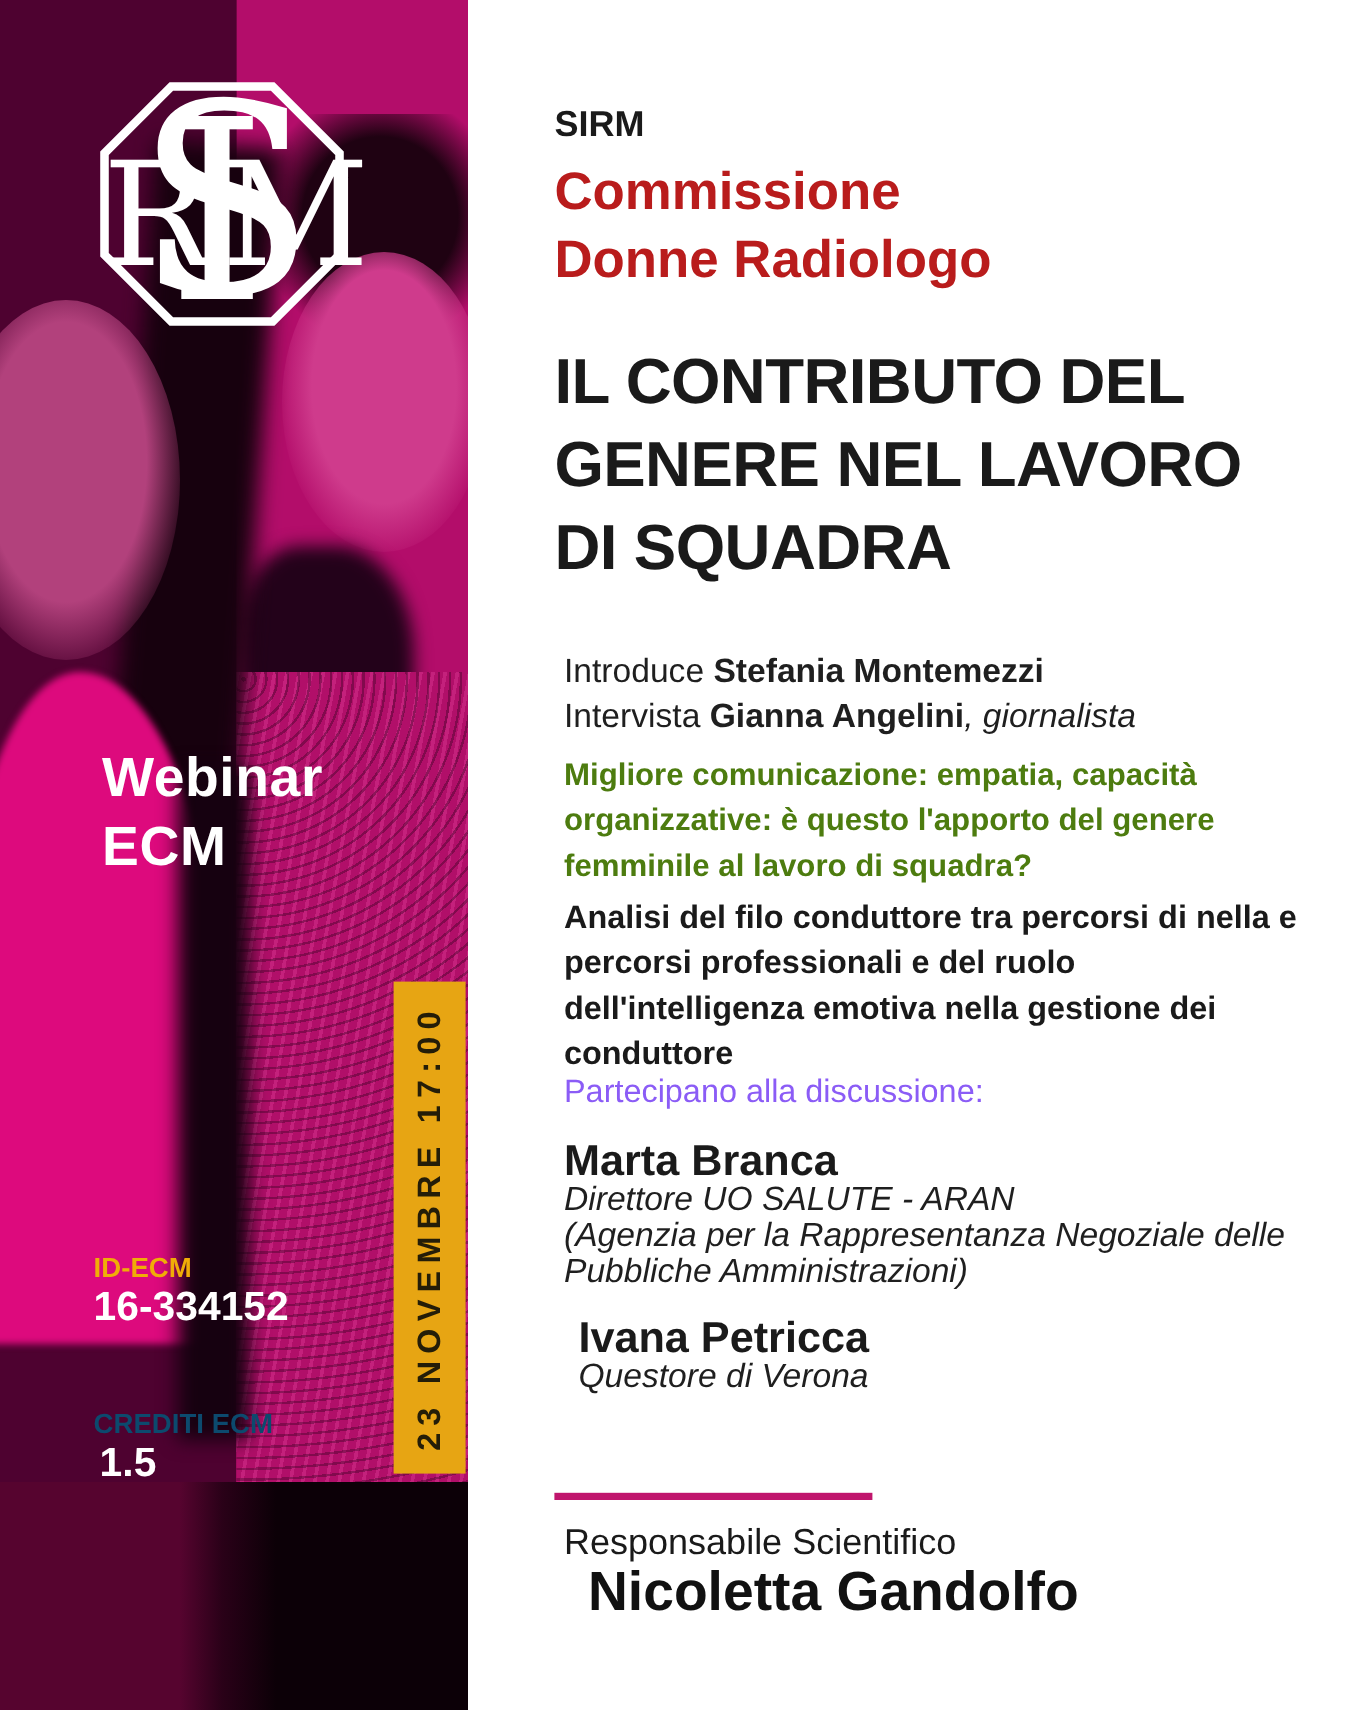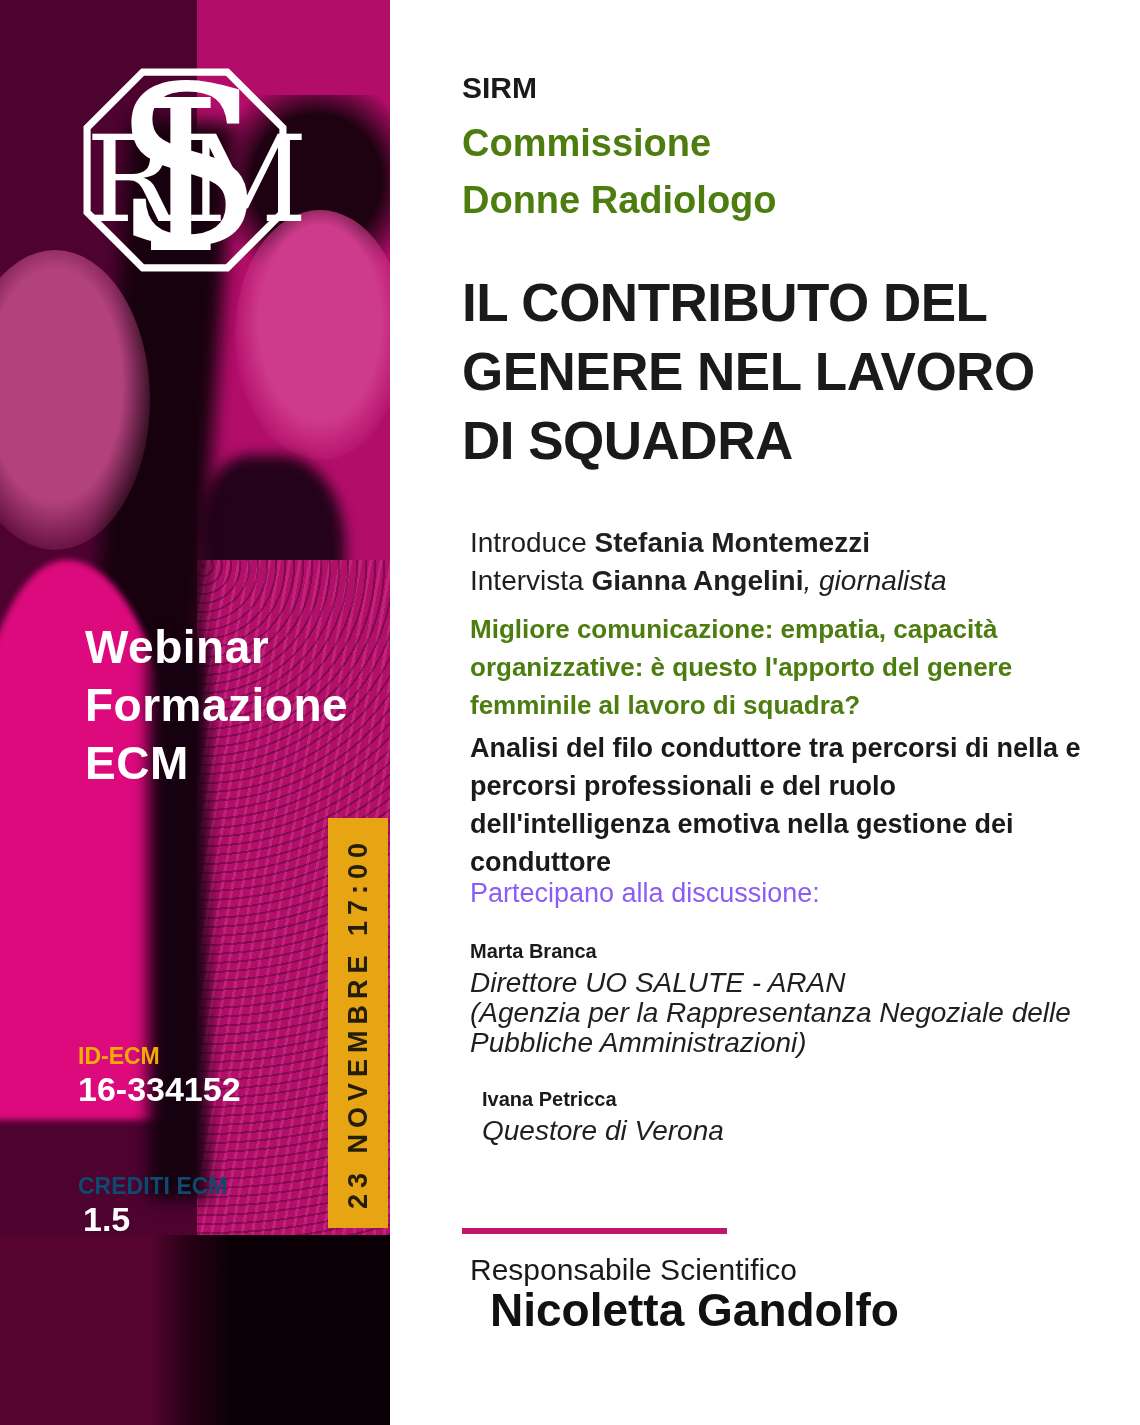--- a/index.html
+++ b/index.html
@@ -31,33 +31,33 @@
   .webinar{position:absolute; left:85px; top:618px; color:#ffffff; font-size:46px; font-weight:bold; line-height:58px; letter-spacing:0.5px;}
   .idecm-label{position:absolute; left:78px; top:1042px; color:#f0ad07; font-size:23px; font-weight:bold; line-height:28px;}
   .idecm-value{position:absolute; left:78px; top:1068px; color:#ffffff; font-size:34px; font-weight:bold; line-height:42px;}
   .crediti-label{position:absolute; left:78px; top:1172px; color:#0c4a6e; font-size:23px; font-weight:bold; line-height:28px;}
   .crediti-value{position:absolute; left:83px; top:1198px; color:#ffffff; font-size:34px; font-weight:bold; line-height:42px;}
   
   .banner{position:absolute; left:328px; top:818px; width:60px; height:410px; background:#e7a513;}
   .banner-text{position:absolute; left:50%; top:50%; transform:translate(-50%,-50%) rotate(-90deg);
     white-space:nowrap; color:#241d08; font-size:27px; font-weight:bold; letter-spacing:6px;}
   
-  .content{position:absolute; left:462px; top:0; width:640px; height:1349px;}
+  .content{position:absolute; left:462px; top:16px; width:640px; height:1349px;}
   .org{position:absolute; left:0; top:70px; font-size:30px; font-weight:bold; color:#1a1a1a; line-height:36px;}
-  .commission{position:absolute; left:0; top:115px; color:#4d7c0f; font-size:38px; font-weight:bold; line-height:57px;}
+  .commission{position:absolute; left:0; top:115px; color:#b91c1c; font-size:44px; font-weight:bold; line-height:57px;}
   .title{position:absolute; left:0; top:268px; font-size:53px; font-weight:bold; line-height:69px; letter-spacing:-0.5px; color:#1a1a1a;}
   .intro{position:absolute; left:8px; top:524px; font-size:28px; line-height:38px; color:#1f1f1f;}
   .intro b{font-weight:bold;}
   .intro i{font-style:italic;}
   .para1{position:absolute; left:8px; top:610px; font-size:26px; font-weight:bold; line-height:38px; color:#4d7c0f;}
   .para2{position:absolute; left:8px; top:729px; font-size:27px; font-weight:bold; line-height:38px; color:#1a1a1a;}
   .part-head{position:absolute; left:8px; top:874px; font-size:27px; line-height:38px; color:#8b5cf6;}
   .participant1{position:absolute; left:8px; top:934px;}
   .participant2{position:absolute; left:8px; top:1082px;margin-left:12px;}
-  .p-name{font-size:20px; font-weight:bold; line-height:34px; color:#1a1a1a;}
+  .p-name{font-size:36px; font-weight:bold; line-height:34px; color:#1a1a1a;}
   .p-role{font-size:28px; font-style:italic; line-height:30px; color:#1f1f1f;}
   .divider{position:absolute; left:0; top:1228px; width:265px; height:6px; background:#c0166d;}
   .resp-label{position:absolute; left:8px; top:1252px; font-size:30px; line-height:36px; color:#1a1a1a;}
   .resp-name{position:absolute; left:8px; top:1284px; font-size:46px; font-weight:bold; line-height:52px; color:#111111;margin-left:20px;}
 </style>
 </head>
 <body>
 
 <div class="poster">
 
@@ -80,21 +80,20 @@
       <polygon points="58.6,4 141.4,4 196,58.6 196,141.4 141.4,196 58.6,196 4,141.4 4,58.6" fill="none" stroke="#ffffff" stroke-width="7"></polygon>
       <text x="103" y="172" font-size="215" text-anchor="middle">S</text>
       <text x="47" y="150" font-size="118" text-anchor="middle">R</text>
       <text x="160" y="150" font-size="118" text-anchor="middle">M</text>
       <text x="96" y="178" font-size="205" text-anchor="middle">I</text>
     </svg>
   </div>
 
   <div class="webinar">
     <div>Webinar</div>
-    <div>Formazione</div>
     <div>ECM</div>
   </div>
 
   <div class="idecm-label">ID-ECM</div>
   <div class="idecm-value">16-334152</div>
   <div class="crediti-label">CREDITI ECM</div>
   <div class="crediti-value">1.5</div>
 
   <div class="banner">
     <div class="banner-text">23 NOVEMBRE 17:00</div>

